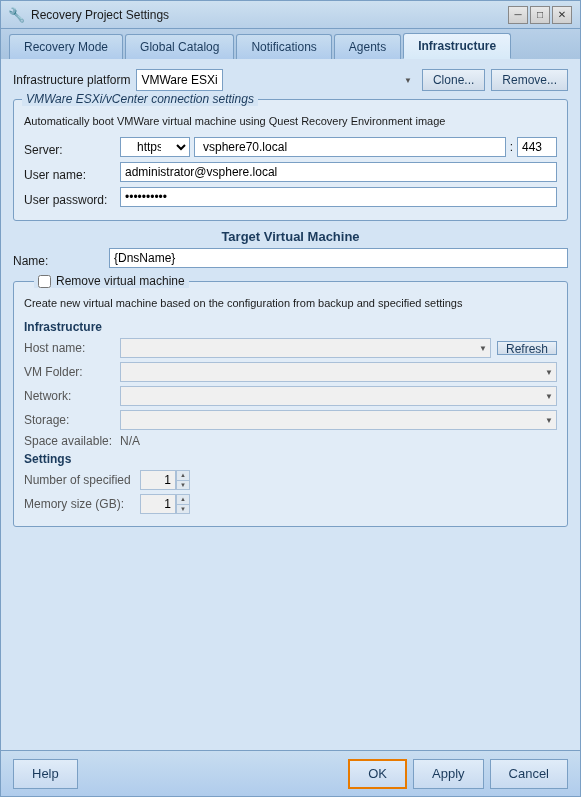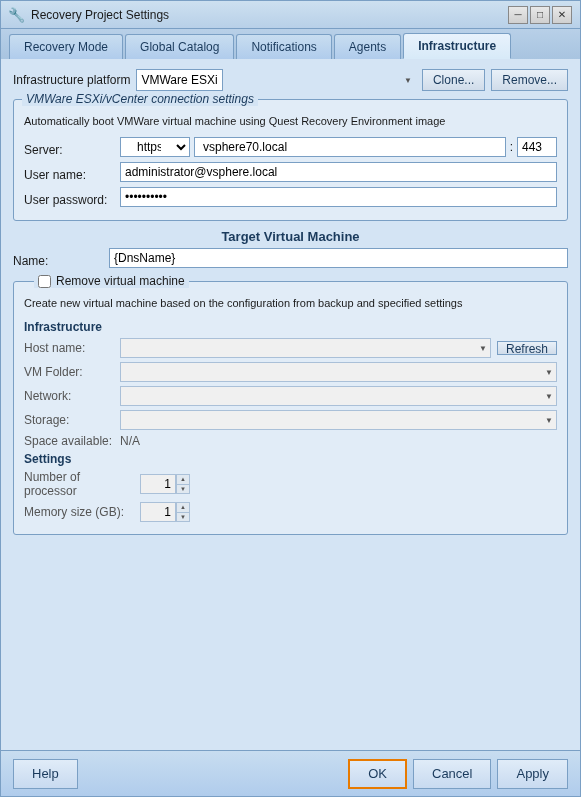--- a/index.html
+++ b/index.html
@@ -554,21 +554,21 @@
           </div>
 
           <div class="space-row">
             <span class="space-label">Space available:</span>
             <span class="space-value">N/A</span>
           </div>
 
           <div class="subsection-label">Settings</div>
 
           <div class="spinner-row">
-            <span class="spinner-label">Number of processor</span>
+            <span class="spinner-label">Number of specified</span>
             <div class="spinner-wrapper">
               <input class="spinner-input" type="text" value="1" style="">
               <div class="spinner-btns">
                 <button class="spinner-up">▲</button>
                 <button class="spinner-down">▼</button>
               </div>
             </div>
           </div>
 
           <div class="spinner-row">
@@ -587,17 +587,17 @@
     </div>
 
   </div>
 
   <div class="bottom-bar">
     <div class="bottom-left">
       <button class="bottom-btn">Help</button>
     </div>
     <div class="bottom-right">
       <button class="bottom-btn ok-btn">OK</button>
+      <button class="bottom-btn">Apply</button>
       <button class="bottom-btn">Cancel</button>
-      <button class="bottom-btn">Apply</button>
     </div>
   </div>
 </div>
 
 </body></html>

